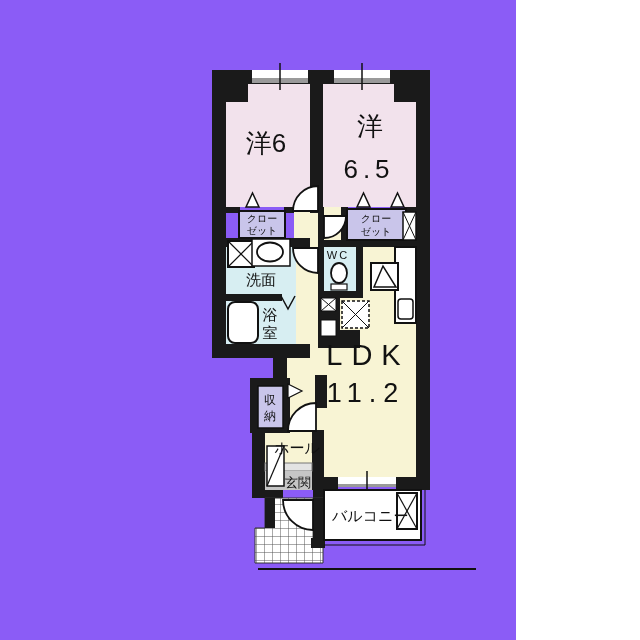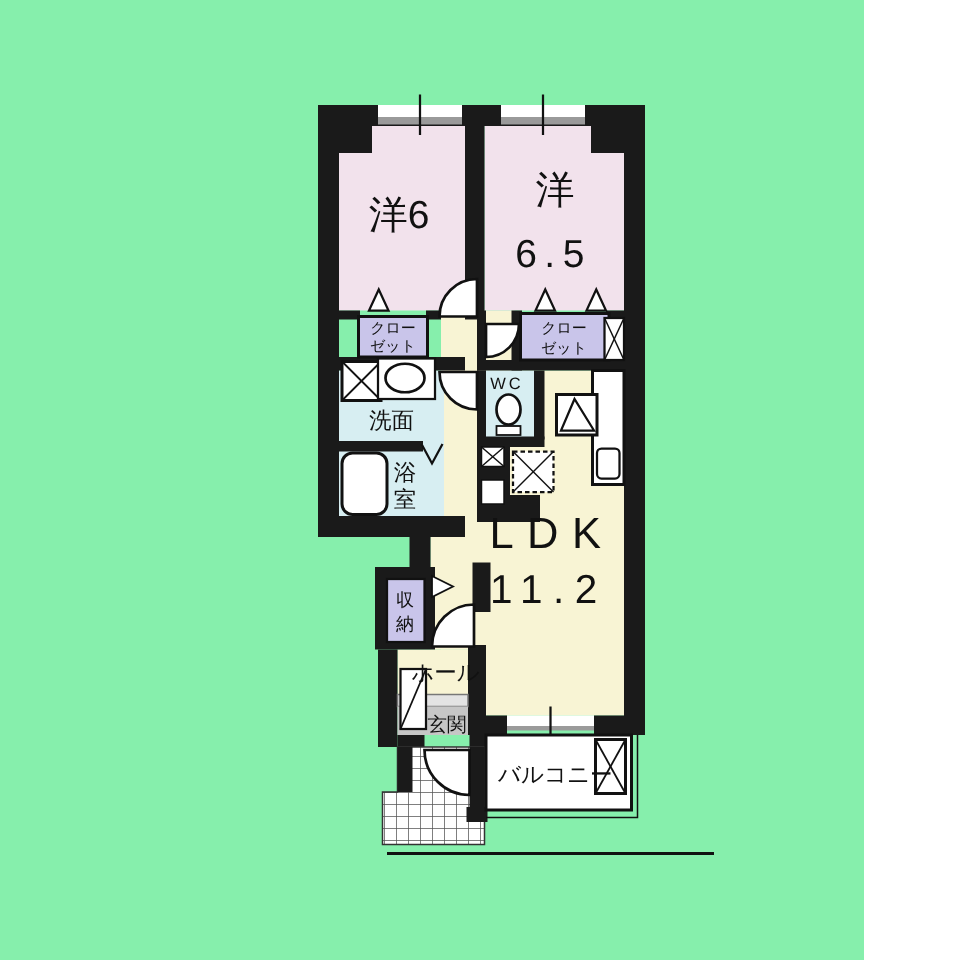--- a/index.html
+++ b/index.html
@@ -1,16 +1,16 @@
 <!DOCTYPE html>
 <html><head>
 <meta charset="utf-8">
 <style>
   html,body{margin:0;padding:0;background:#ffffff;}
-  #canvas{position:relative;width:576px;height:640px;background:#86efac;overflow:hidden;
+  #canvas{position:relative;width:516px;height:640px;background:#8b5cf6;overflow:hidden;
           font-family:"Liberation Sans", sans-serif;}
   svg text{font-family:"Liberation Sans", sans-serif;fill:#111;}
   .t-room{font-size:26px;}
   .t-ldk{font-size:29px;letter-spacing:9px;}
   .t-ldk2{font-size:27px;letter-spacing:7px;}
   .t-small{font-size:10px;}
   .t-med{font-size:15px;}
   .t-wc{font-size:11px;letter-spacing:2px;}
   .t-vert{font-size:12px;}
   .wall{fill:#1a1a1a;}

